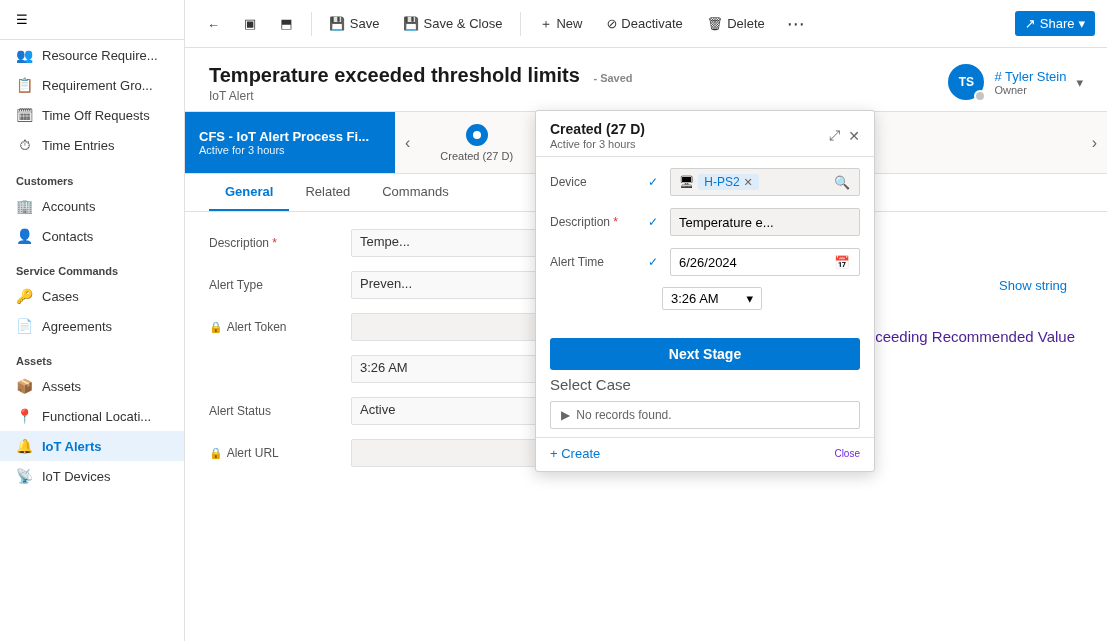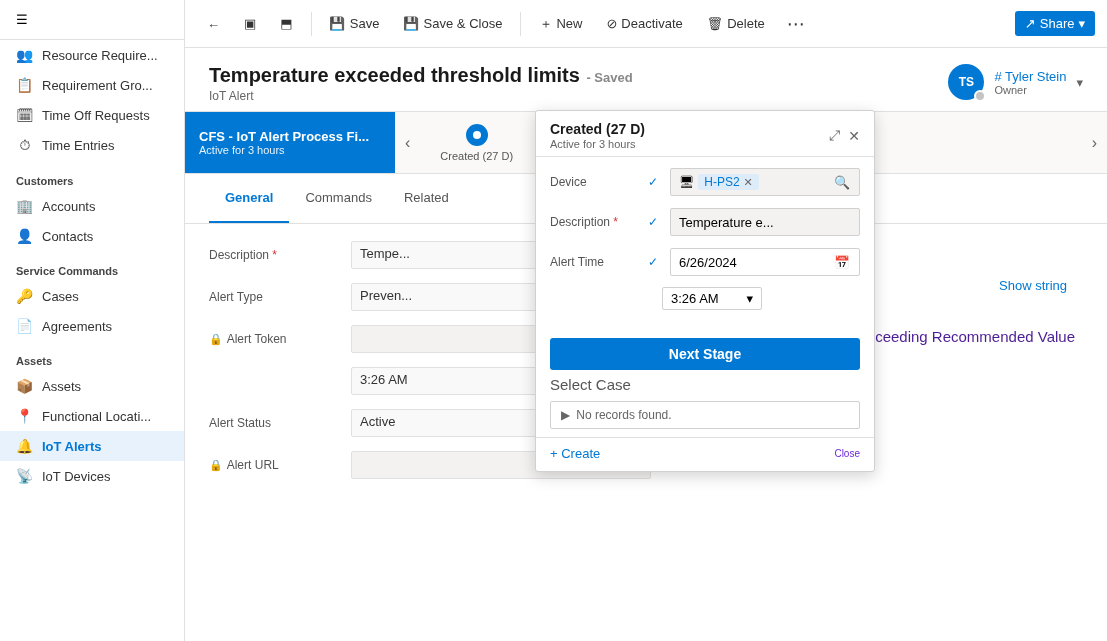--- a/index.html
+++ b/index.html
@@ -94,21 +94,21 @@
       display: flex;
       align-items: flex-start;
       justify-content: space-between;
       border-bottom: 1px solid #e0e0e0;
     }
     .record-title-area h1 {
       font-size: 20px;
       font-weight: 600;
       color: #1a1a1a;
     }
-    .record-saved { color: #888; font-size: 13px; margin-left: 1px; }
+    .record-saved { color: #888; font-size: 11px; margin-left: 8px; }
     .record-subtitle { font-size: 12px; color: #666; margin-top: 2px; }
     .owner-area {
       display: flex;
       align-items: center;
       gap: 10px;
     }
     .avatar {
       width: 36px;
       height: 36px;
       border-radius: 50%;
@@ -214,21 +214,21 @@
     }
 
     
     .tab-bar {
       display: flex;
       border-bottom: 1px solid #e0e0e0;
       background: #fff;
       padding: 0 24px;
     }
     .tab {
-      padding: 16px 16px;
+      padding: 10px 16px;
       cursor: pointer;
       font-size: 13px;
       color: #555;
       border-bottom: 2px solid transparent;
     }
     .tab.active {
       color: #0078d4;
       border-bottom-color: #0078d4;
       font-weight: 600;
     }
@@ -570,22 +570,22 @@
             <div class="step-circle"></div>
           </div>
           <div class="step-label">Create Work Order</div>
         </div>
       </div>
       <button class="process-nav-right">›</button>
     </div>
 
     <div class="tab-bar">
       <div class="tab active">General</div>
+      <div class="tab">Related</div>
       <div class="tab">Commands</div>
-      <div class="tab">Related</div>
     </div>
 
     <div class="form-area">
       <div class="form-row">
         <div class="form-label required">Description</div>
         <div class="form-value">Tempe...</div>
       </div>
       <div class="form-row">
         <div class="form-label">Alert Type</div>
         <div class="form-value">Preven...</div>

